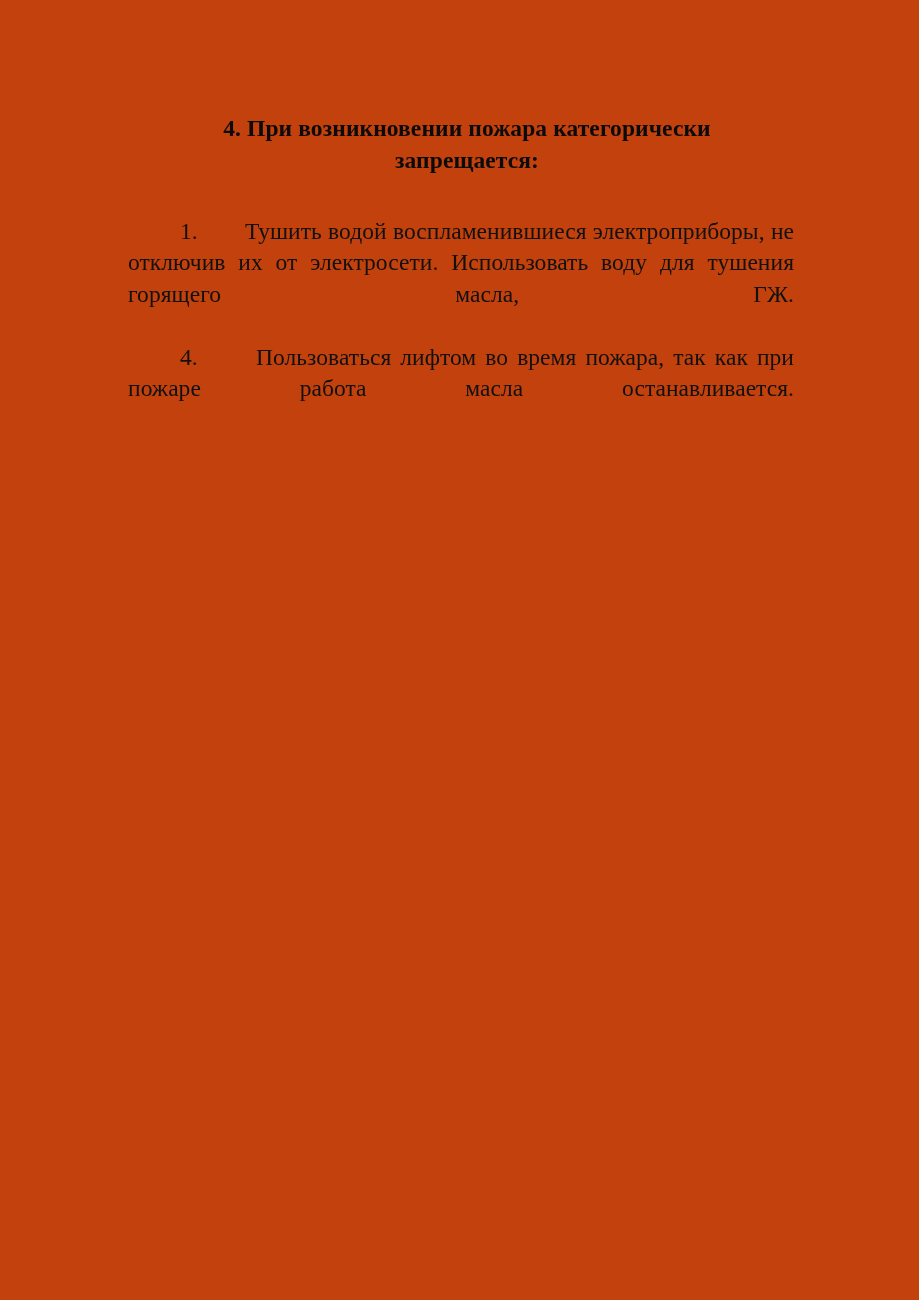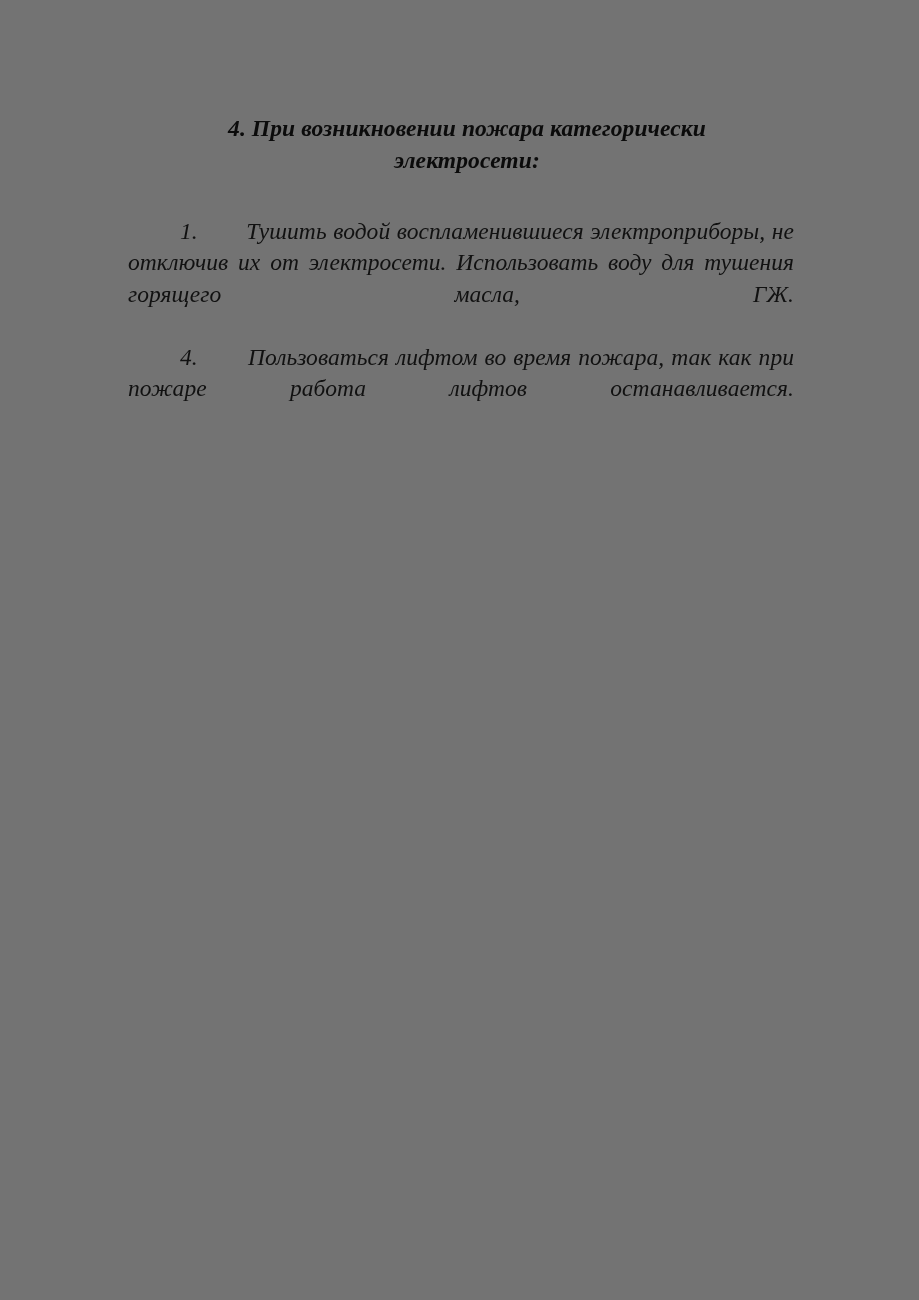--- a/index.html
+++ b/index.html
@@ -14,22 +14,21 @@
     position: relative;
     overflow: hidden;
     font-family: "Liberation Serif", "DejaVu Serif", serif;
     color: #101010;
     -webkit-font-smoothing: antialiased;
   }
 
   .page {
     position: absolute;
     inset: 0;
-    background: #737373;
-    font-style: italic;
+    background: #c2410c;
   }
 
   
   .doc-title {
     position: absolute;
     left: 128px;
     top: 112px;
     width: 678px;
     text-align: center;
     font-weight: bold;
@@ -76,31 +75,31 @@
     width: 100%;
   }
 </style>
 </head>
 <body>
 
 <div class="page">
 
   <div class="doc-title">
     <span>4. При возникновении пожара категорически</span><br>
-    <span>электросети:</span>
+    <span>запрещается:</span>
   </div>
 
   <div class="body-block">
 
     <p class="list-item">
       <span class="item-num">1.</span><span class="item-num">	&nbsp;&nbsp;&nbsp;</span><span class="item-text">Тушить водой воспламенившиеся электроприборы, не отключив  их от электросети. Использовать воду для тушения горящего масла, ГЖ.</span>
     </p>
 
 
 
     <p class="list-item">
-      <span class="item-num">4.</span><span class="item-num">	&nbsp;&nbsp;&nbsp;</span><span class="item-text">Пользоваться лифтом во время пожара, так как при пожаре работа лифтов останавливается.</span>
+      <span class="item-num">4.</span><span class="item-num">	&nbsp;&nbsp;&nbsp;</span><span class="item-text">Пользоваться лифтом во время пожара, так как при пожаре работа масла останавливается.</span>
     </p>
 
 
 
   </div>
 </div>
 
 </body></html>

